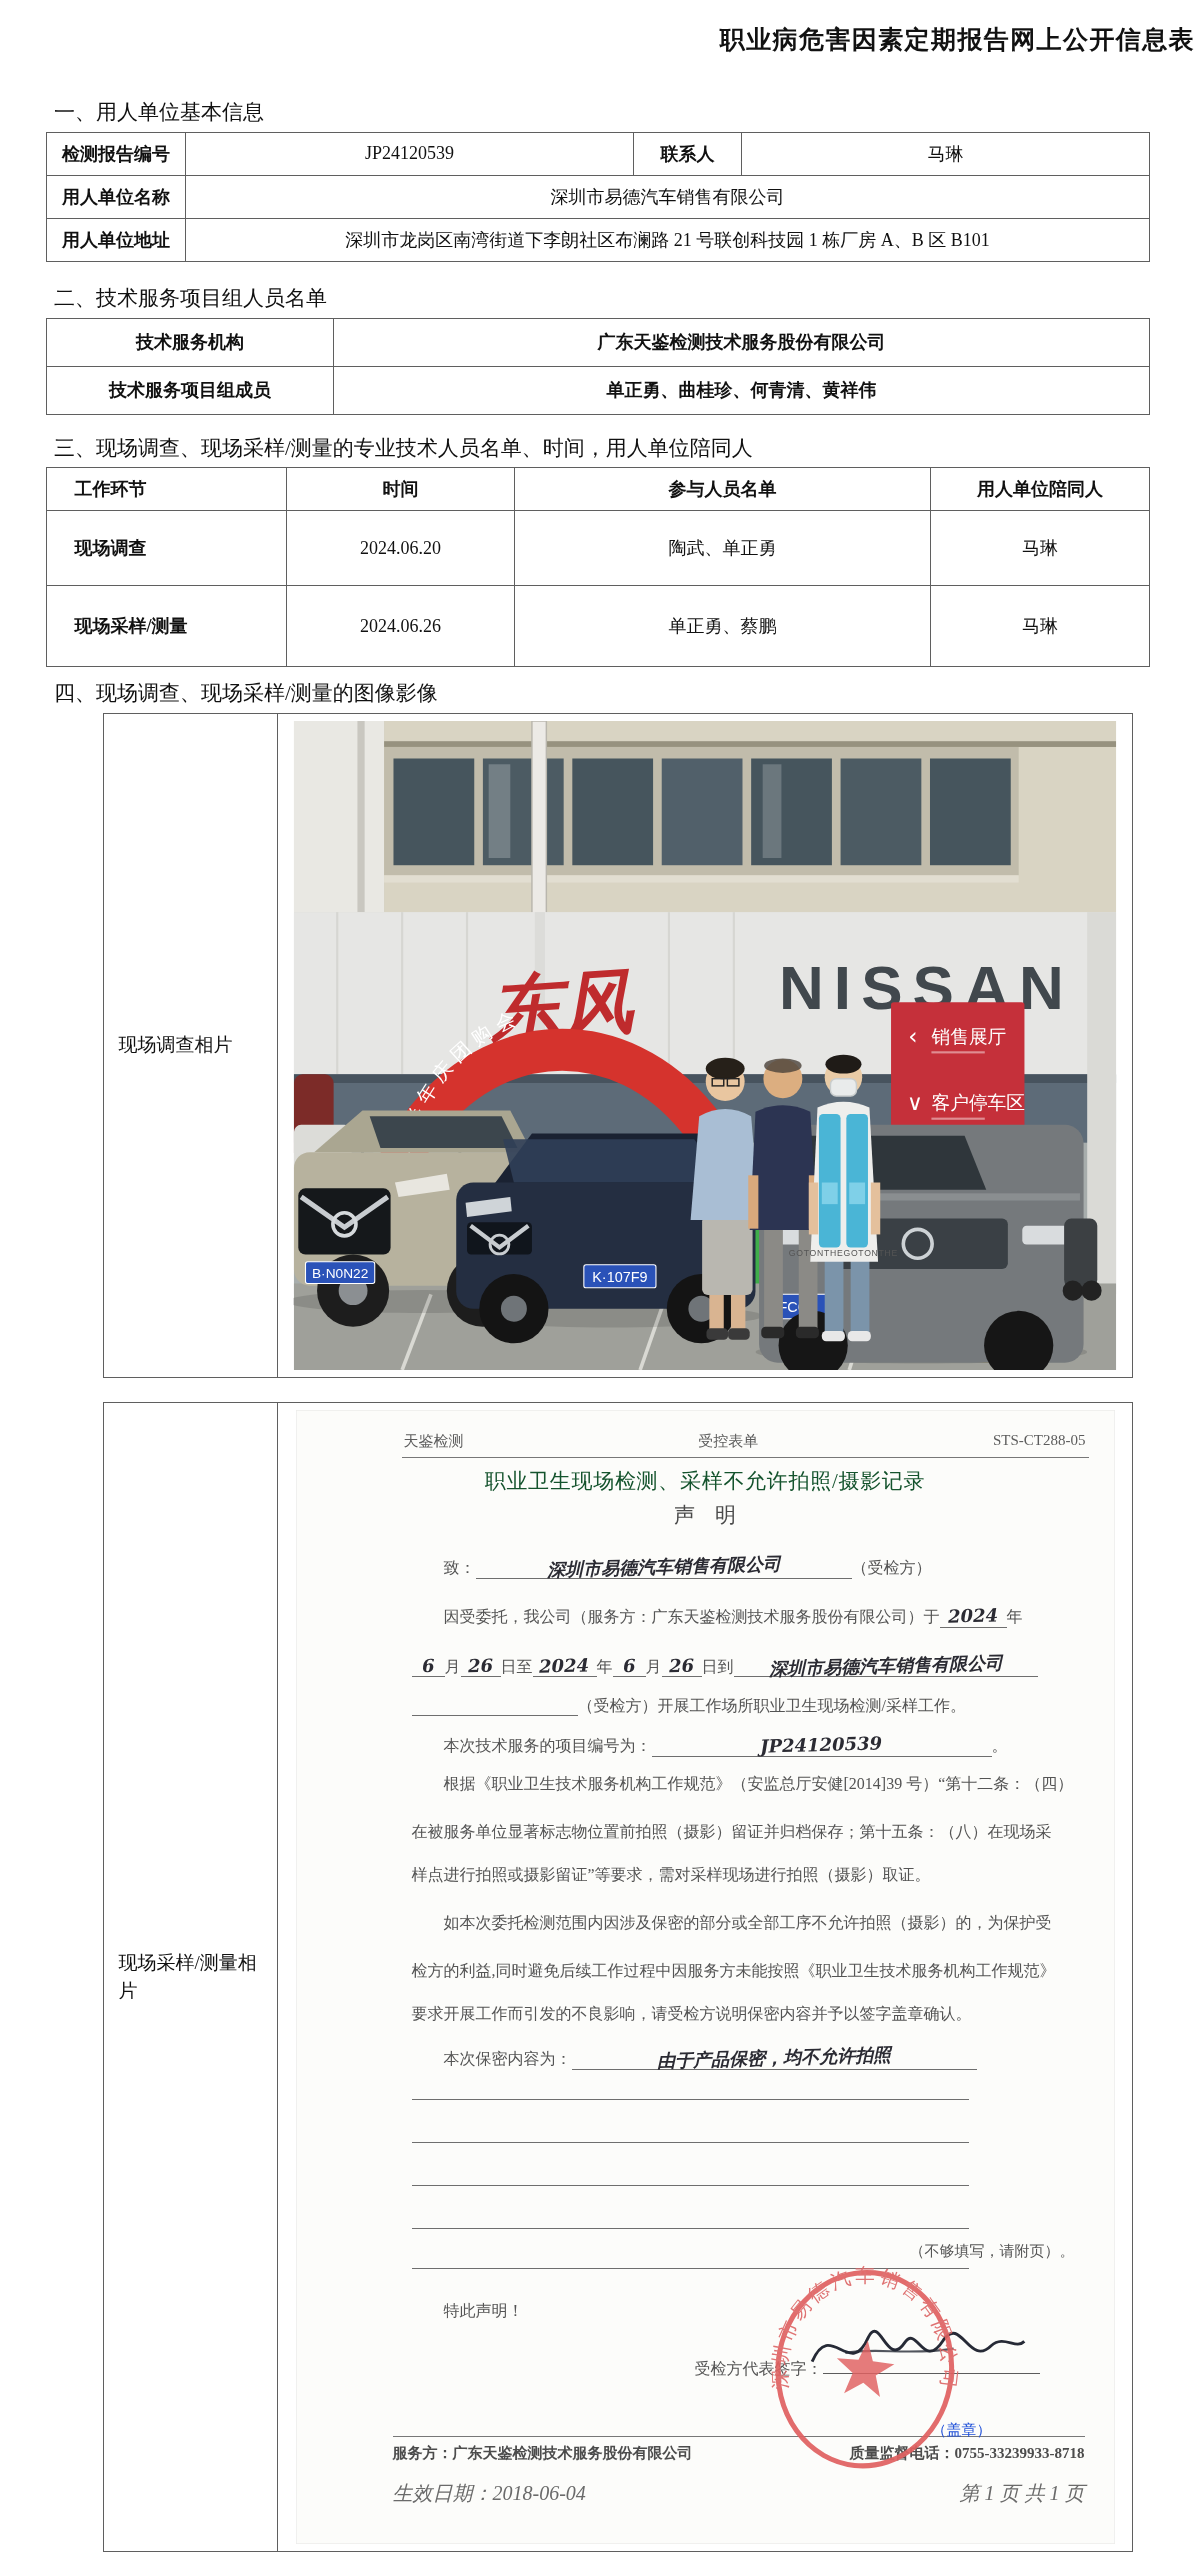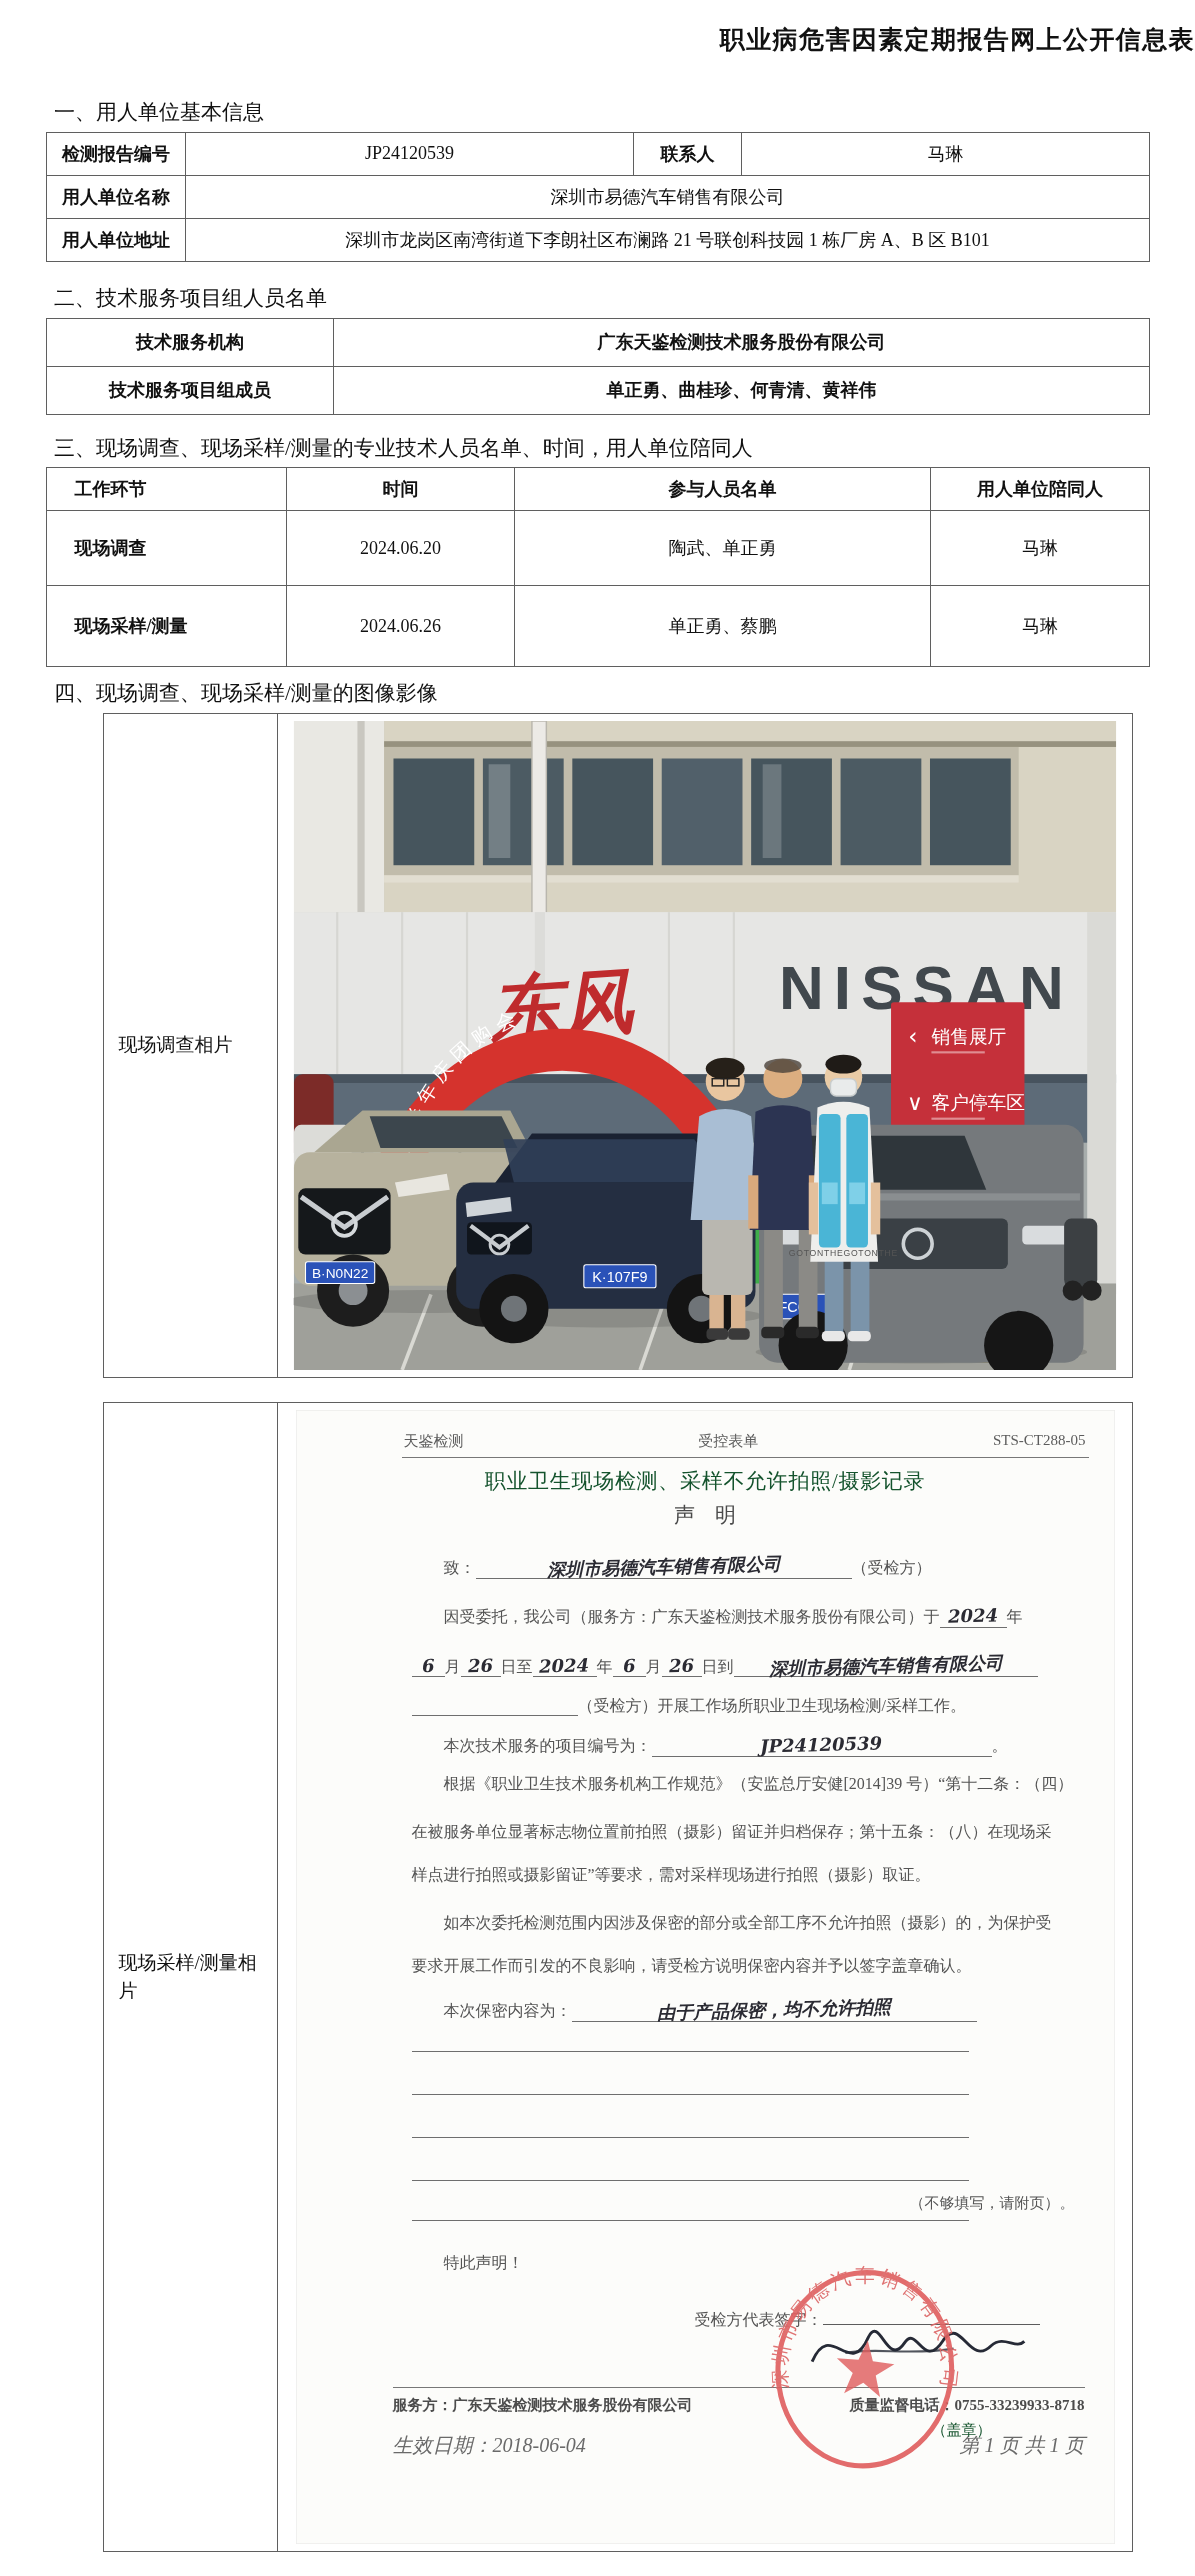--- a/index.html
+++ b/index.html
@@ -50,21 +50,21 @@
   .u { display: inline-block; border-bottom: 1.4px solid #6e6e6e; text-align: center; line-height: 1.15; }
   .hw { font-style: italic; font-weight: bold; color: #2b2b33; font-size: 18px;
         display: inline-block; transform: rotate(-1.6deg); font-family: "DejaVu Serif", serif; }
   .bl { height: 0; border-bottom: 1.4px solid #6e6e6e; width: 557px; margin-left: 116px; }
   .bl1 { margin-top: 29px; } .bln { margin-top: 42px; }
   .dnote { margin: 13px 40px 0 0; text-align: right; font-size: 15px; }
   .bl-last { margin-top: 7.2px; }
   .declare { margin-top: 30px; }
   .dsign { margin: 32px 0 0 399px; font-size: 16px; }
   .sigline { display: inline-block; width: 217px; border-bottom: 1.4px solid #5c5c5c; height: 19px; }
-  .dseal { position: absolute; left 0; left: 636px; top: 1011px; font-size: 15px; color: #14532d; }
+  .dseal { position: absolute; left 0; left: 636px; top: 1011px; font-size: 15px; color: #1d4ed8; }
   .stamp { position: absolute; left: 457px; top: 845px; transform: rotate(6deg); opacity: .92; }
   .sig { position: absolute; left: 506px; top: 895px; }
   .dhr2 { margin: 56px 30px 0 97px; border: 0; border-top: 1.4px solid #777; }
   .dfoot { display: flex; justify-content: space-between; margin: 7.2px 30px 0 97px;
            font-size: 15px; font-weight: bold; color: #4c4c4c; }
   .dfoot2 { display: flex; justify-content: space-between; margin: 17.4px 30px 0 97px;
             font-size: 20px; color: #6a6a6a; font-style: italic; }
 </style>
 </head>
 <body>
@@ -360,20 +360,21 @@
 
         <div class="ln ind mt-proj">
           <span>本次技术服务的项目编号为：</span><span class="u" style="width:340px"><span class="hw">JP24120539</span></span><span>。</span>
         </div>
 
         <div class="ln ind mt-a">根据《职业卫生技术服务机构工作规范》（安监总厅安健[2014]39 号）“第十二条：（四）</div>
         <div class="ln mt-b">在被服务单位显著标志物位置前拍照（摄影）留证并归档保存；第十五条：（八）在现场采</div>
         <div class="ln mt-c">样点进行拍照或摄影留证”等要求，需对采样现场进行拍照（摄影）取证。</div>
 
         <div class="ln ind mt-b">如本次委托检测范围内因涉及保密的部分或全部工序不允许拍照（摄影）的，为保护受</div>
+        <div class="ln mt-b">检方的利益,同时避免后续工作过程中因服务方未能按照《职业卫生技术服务机构工作规范》</div>
         <div class="ln mt-c">要求开展工作而引发的不良影响，请受检方说明保密内容并予以签字盖章确认。</div>
 
         <div class="ln ind mt-sec">
           <span>本次保密内容为：</span><span class="u" style="width:405px"><span class="hw">由于产品保密，均不允许拍照</span></span>
         </div>
 
         <div class="bl bl1"></div>
         <div class="bl bln"></div>
         <div class="bl bln"></div>
         <div class="bl bln"></div>

